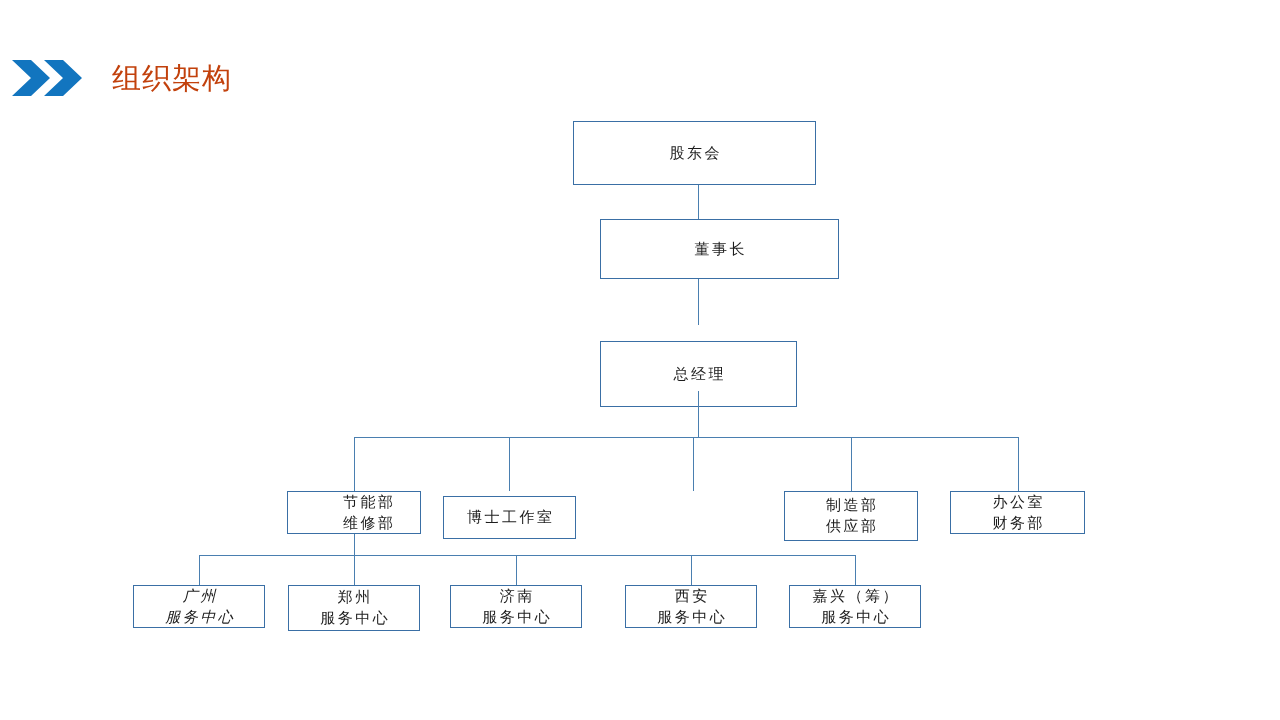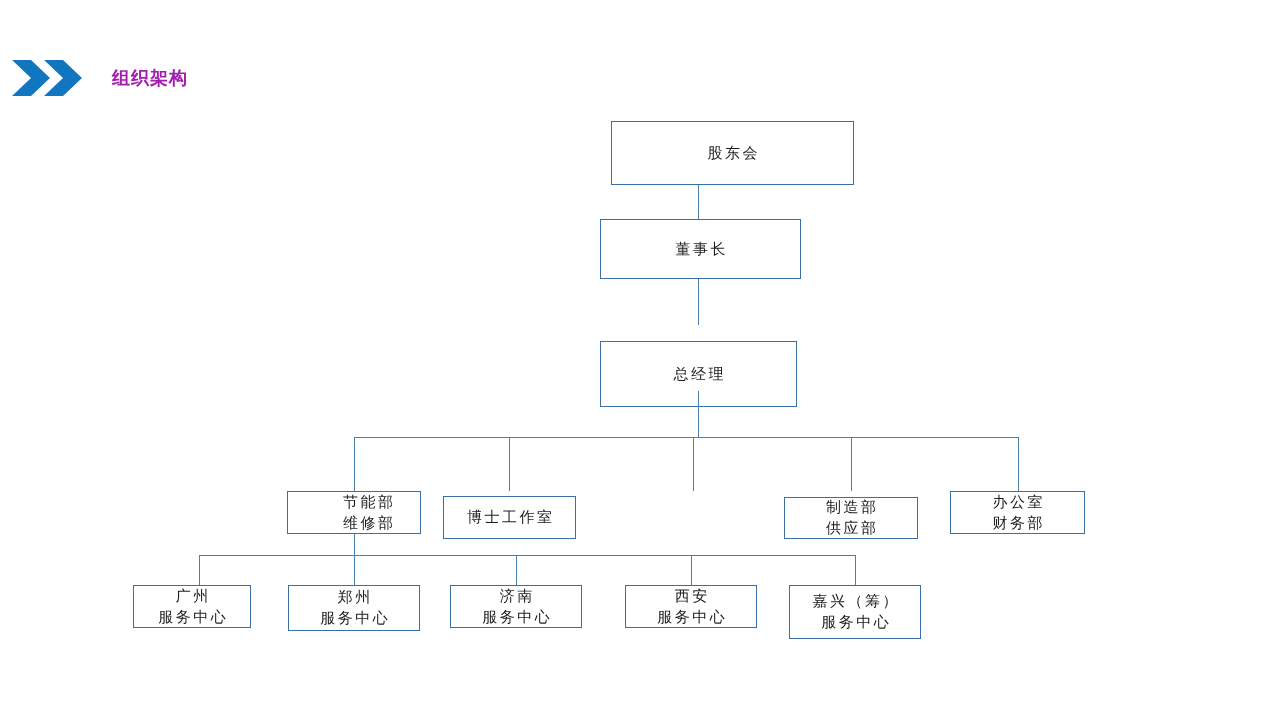--- a/index.html
+++ b/index.html
@@ -39,25 +39,25 @@
     display: block;
   }
   .chev svg { display: block; }
   .chev-1 { left: 0; }
   .chev-2 { left: 32px; }
 
   .page-title {
     position: absolute;
     left: 112px;
     top: 62px;
-    font-size: 18px;
-    font-weight: bold;
+    font-size: 29px;
+    font-weight: normal;
     letter-spacing: 1px;
     line-height: 32px;
-    color: #a21caf;
+    color: #c2410c;
     white-space: nowrap;
   }
 
   
   .chart {
     position: absolute;
     left: 0;
     top: 0;
     width: 1280px;
     height: 720px;
@@ -110,27 +110,27 @@
         <polygon points="0,0 19,0 38,18 19,36 0,36 19,18" fill="#1275BF"></polygon>
       </svg>
     </span>
   </div>
 
   <div class="page-title">组织架构</div>
 </div>
 
 <div class="chart">
 
-  <div class="node" style="left:573px; top:121px; width:243px; height:64px;margin-left:38px;">
+  <div class="node" style="left:573px; top:121px; width:243px; height:64px;">
     <span class="ln">股东会</span>
   </div>
 
   <div class="vline" style="left:697.5px; top:185px; height:34px;"></div>
 
-  <div class="node" style="left:600px; top:219px; width:201px; height:60px;">
+  <div class="node" style="left:600px; top:219px; width:239px; height:60px;">
     <span class="ln">董事长</span>
   </div>
 
   <div class="vline" style="left:697.5px; top:279px; height:46px;"></div>
 
   <div class="node" style="left:600px; top:325px; width:197px; height:66px;margin-top:16px;">
     <span class="ln">总经理</span>
   </div>
 
   <div class="vline" style="left:697.5px; top:391px; height:46px;"></div>
@@ -146,58 +146,58 @@
   <div class="node" style="left:287px; top:491px; width:134px; height:43px;padding-left:28px;">
     <span class="ln">节能部</span>
     <span class="ln">维修部</span>
   </div>
 
   <div class="node" style="left:443px; top:496px; width:133px; height:43px;">
     <span class="ln">博士工作室</span>
   </div>
 
 
-  <div class="node" style="left:784px; top:491px; width:134px; height:42px;margin-top:6px;">
+  <div class="node" style="left:784px; top:491px; width:134px; height:50px;">
     <span class="ln">制造部</span>
     <span class="ln">供应部</span>
   </div>
 
   <div class="node" style="left:950px; top:491px; width:135px; height:43px;justify-content:space-between;">
     <span class="ln">办公室</span>
     <span class="ln">财务部</span>
   </div>
 
   <div class="vline" style="left:353.5px; top:534px; height:21px;"></div>
 
   <div class="hline" style="left:199px; top:554.5px; width:656px;"></div>
 
   <div class="vline" style="left:198.5px; top:555px; height:30px;"></div>
   <div class="vline" style="left:353.5px; top:555px; height:30px;"></div>
   <div class="vline" style="left:515.5px; top:555px; height:30px;"></div>
   <div class="vline" style="left:690.5px; top:555px; height:30px;"></div>
   <div class="vline" style="left:854.5px; top:555px; height:30px;"></div>
 
-  <div class="node" style="left:133px; top:585px; width:118px; height:43px;">
+  <div class="node" style="left:133px; top:585px; width:132px; height:43px;font-style:italic;">
     <span class="ln">广州</span>
     <span class="ln">服务中心</span>
   </div>
 
   <div class="node" style="left:288px; top:585px; width:132px; height:46px;">
     <span class="ln">郑州</span>
     <span class="ln">服务中心</span>
   </div>
 
   <div class="node" style="left:450px; top:585px; width:132px; height:43px;">
     <span class="ln">济南</span>
     <span class="ln">服务中心</span>
   </div>
 
   <div class="node" style="left:625px; top:585px; width:132px; height:43px;">
     <span class="ln">西安</span>
     <span class="ln">服务中心</span>
   </div>
 
-  <div class="node" style="left:789px; top:585px; width:132px; height:54px;text-align:right;">
+  <div class="node" style="left:789px; top:585px; width:132px; height:43px;text-align:right;">
     <span class="ln">嘉兴（筹）</span>
     <span class="ln">服务中心</span>
   </div>
 
 </div>
 
 </body></html>

